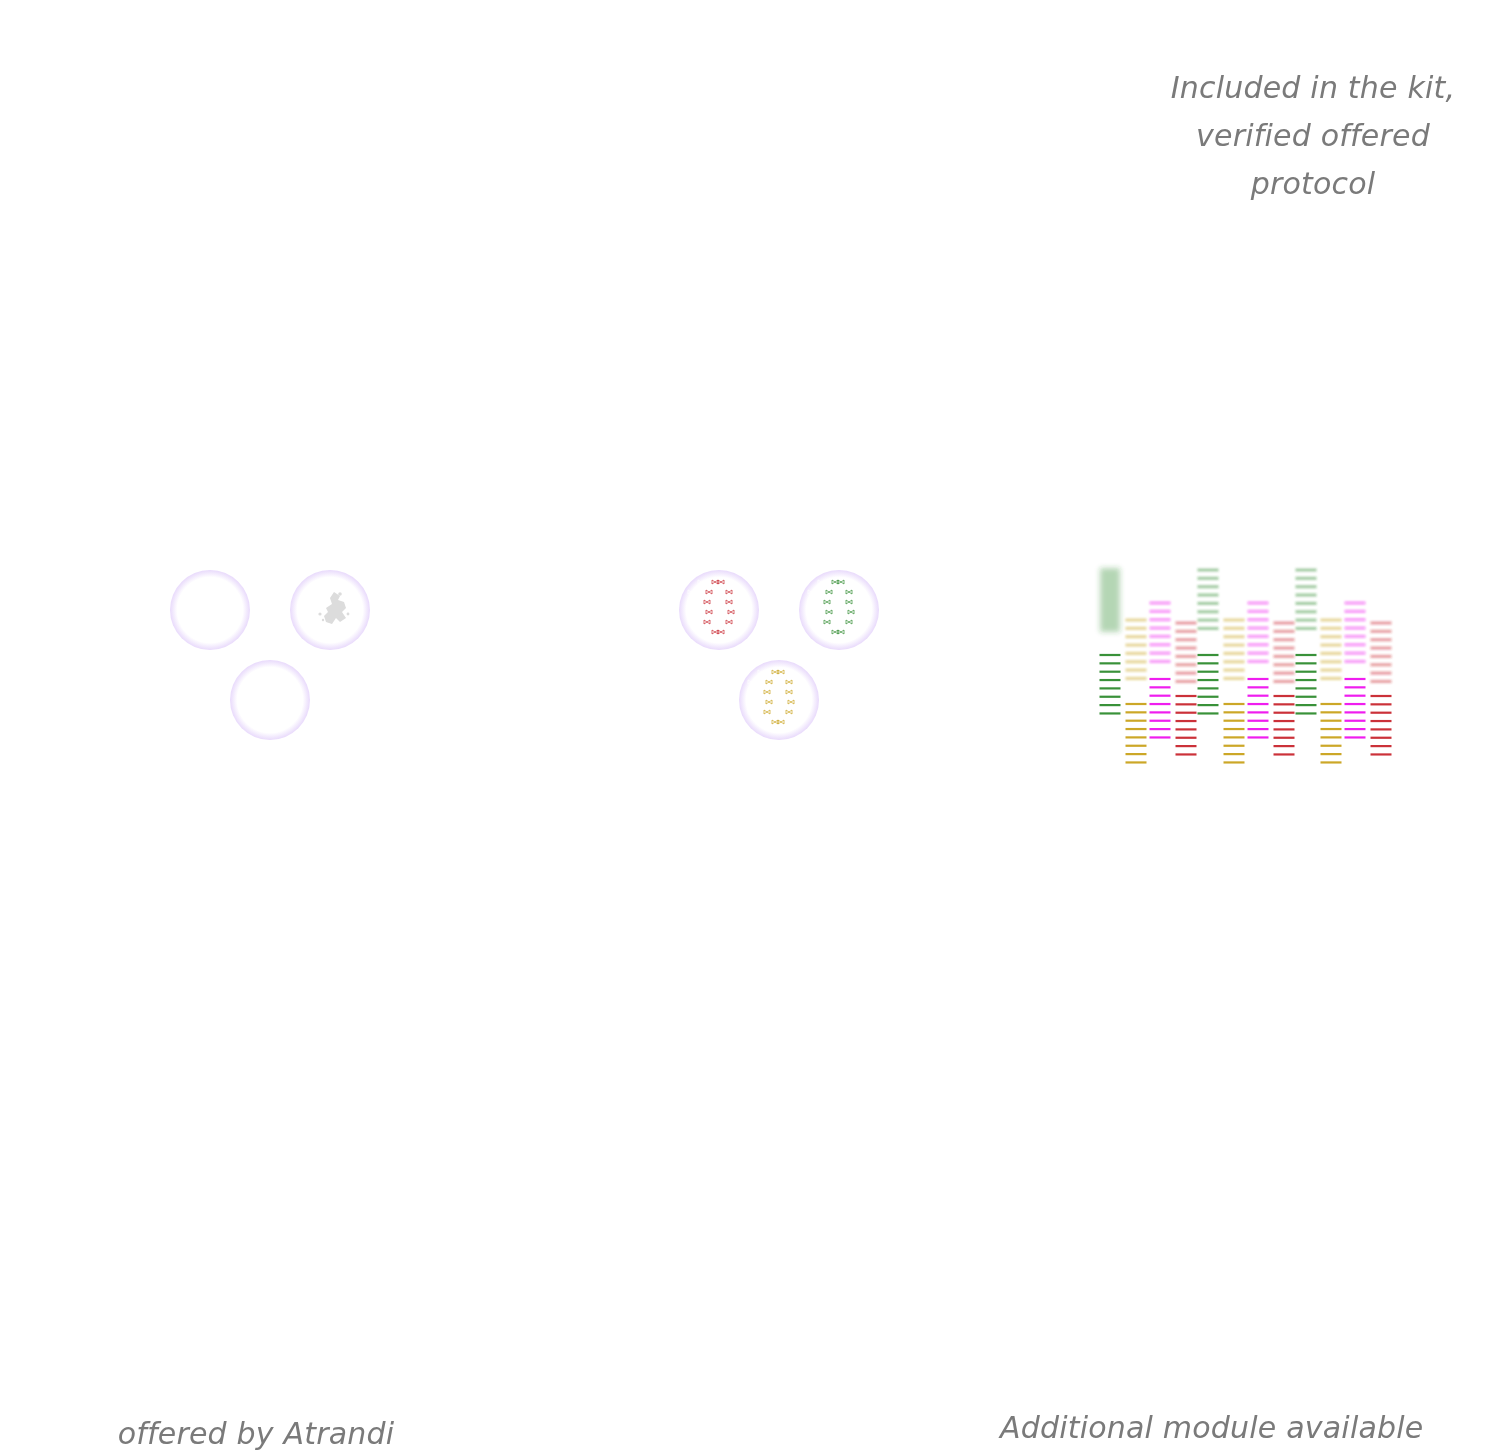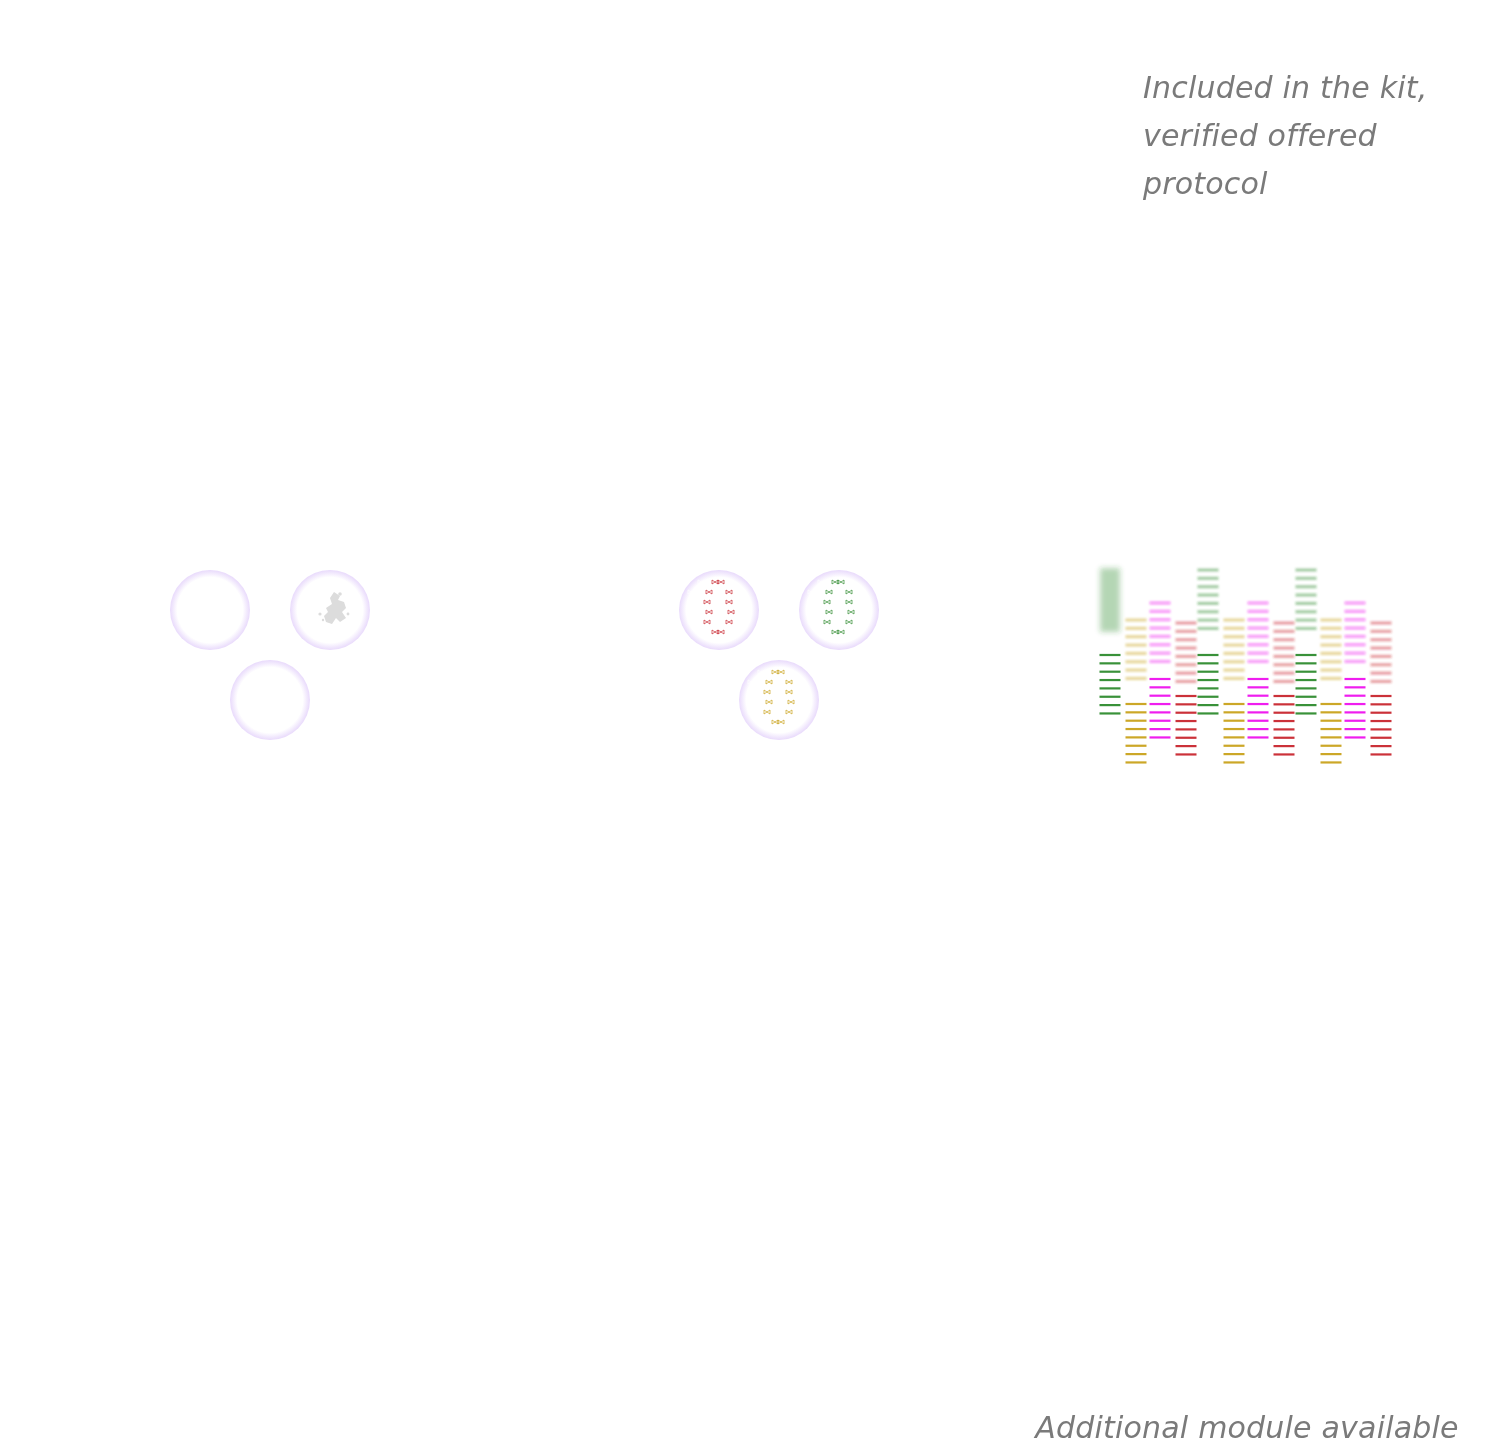--- a/index.html
+++ b/index.html
@@ -1,22 +1,22 @@
 <!DOCTYPE html>
 <html><head>
 <meta charset="utf-8">
 <style>
   html, body { margin: 0; padding: 0; background: #ffffff; }
   body { width: 1504px; height: 1454px; position: relative; overflow: hidden;
          font-family: "DejaVu Sans", sans-serif; }
   .caption { position: absolute; color: #7a7a7a; font-style: italic; font-size: 30px;
              line-height: 48px; letter-spacing: 0.2px; margin: 0; }
-  #cap-kit { left: 1143px; top: 64px; width: 340px; text-align: left; }
+  #cap-kit { left: 1143px; top: 64px; width: 340px; text-align: center; }
   #cap-compatible { left: 60px; top: 1362px; width: 392px; text-align: center; }
-  #cap-module { left: 1000px; top: 1404px; width: 494px; text-align: center; }
+  #cap-module { left: 1000px; top: 1404px; width: 494px; text-align: left; }
   .cell { position: absolute; width: 80px; height: 80px; border-radius: 50%;
           background: radial-gradient(circle at 50% 50%, #ffffff 0%, #ffffff 58%, #e6d6fb 72%, #b48bf0 88%, #8f55e3 100%); }
   .cell svg { position: absolute; left: 0; top: 0; }
   #gel { position: absolute; left: 1090px; top: 560px; }
 </style>
 </head>
 <body>
 
 <p class="caption" id="cap-kit">
   <span>Included in the kit,</span><br>
@@ -300,15 +300,16 @@
       <rect x="280.5" y="159.95000000000002" width="21" height="2.2" fill="#c8262e" opacity="0.95"></rect>
       <rect x="280.5" y="168.3" width="21" height="2.2" fill="#c8262e" opacity="0.95"></rect>
       <rect x="280.5" y="176.65" width="21" height="2.2" fill="#c8262e" opacity="0.95"></rect>
       <rect x="280.5" y="185" width="21" height="2.2" fill="#c8262e" opacity="0.95"></rect>
       <rect x="280.5" y="193.35" width="21" height="2.2" fill="#c8262e" opacity="0.95"></rect>
     </g>
 </svg>
 
 <p class="caption" id="cap-compatible">
   <br>
+  <span>offered by Atrandi</span>
 </p>
 
 <p class="caption" id="cap-module">Additional module available</p>
 
 </body></html>

